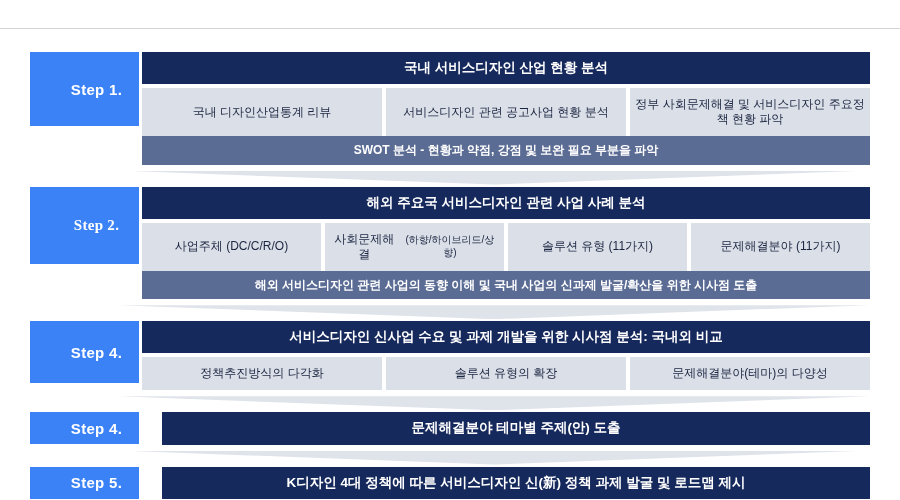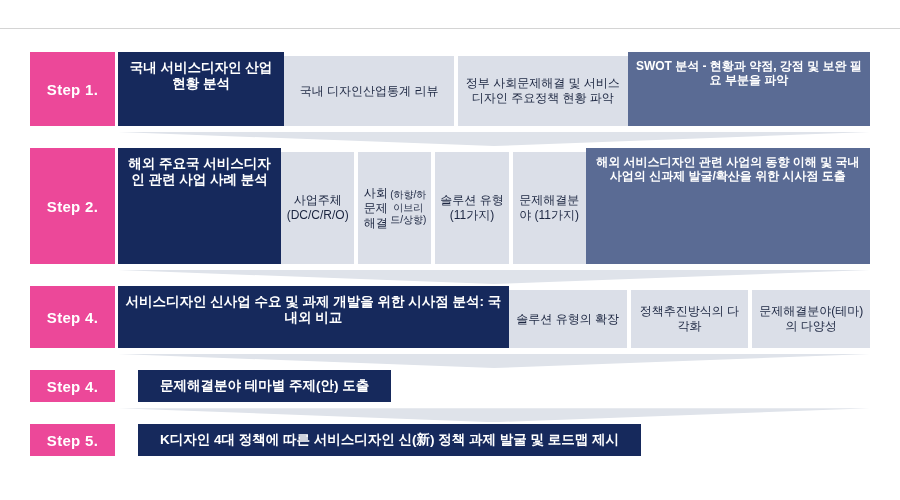--- a/index.html
+++ b/index.html
@@ -37,33 +37,34 @@
 
   
   .step {
     display: flex;
     align-items: stretch;
     margin-bottom: 12px;
   }
   .step-label {
     width: 85px;
     flex: 0 0 85px;
-    background: #ec4899;
+    background: #3b82f6;
     color: #ffffff;
     font-size: 15px;
     font-weight: bold;
     display: flex;
     align-items: center;
     justify-content: center;
     letter-spacing: 0.3px;
+    padding-left: 24px;
   }
   .step-body {
     flex: 1 1 auto;
     display: flex;
-    flex-direction: row;
+    flex-direction: column;
     margin-left: 3px;
     border-radius: 19px;
   }
 
   .bar-title {
     background: #16295c;
     color: #ffffff;
     font-size: 13.5px;
     font-weight: bold;
     text-align: center;
@@ -96,21 +97,21 @@
     color: #ffffff;
     font-size: 12px;
     font-weight: bold;
     text-align: center;
     padding: 7px 6px;
     line-height: 1.2;
   }
 
   
   .step1 .step-label { height: 74px; }
-  .step2 .step-label { height: 116px; }
+  .step2 .step-label { height: 77px; font-family: Liberation Serif, serif; }
   .step3 .step-label { height: 62px; }
   .step4 .step-label,
   .step5 .step-label { height: 32px; }
 
   .step4, .step5 {
     align-items: center;
     gap: 20px;
   }
   .step4 .bar-title,
   .step5 .bar-title {
@@ -144,20 +145,23 @@
 
     <div class="step step1">
       <div class="step-label">Step 1.</div>
       <div class="step-body">
         <div class="bar-title">국내 서비스디자인 산업 현황 분석</div>
         <div class="row-cells">
           <div class="cell">
             <span>국내 디자인산업통계 리뷰</span>
           </div>
           <div class="cell">
+            <span>서비스디자인 관련 공고사업 현황 분석</span>
+          </div>
+          <div class="cell">
             <span>정부 사회문제해결 및 서비스디자인 주요정책 현황 파악</span>
           </div>
         </div>
         <div class="bar-summary">SWOT 분석 - 현황과 약점, 강점 및 보완 필요 부분을 파악</div>
       </div>
     </div>
 
     <div class="connector">
       <div class="chev"></div>
     </div>
@@ -188,24 +192,24 @@
     <div class="connector">
       <div class="chev"></div>
     </div>
 
     <div class="step step3">
       <div class="step-label">Step 4.</div>
       <div class="step-body">
         <div class="bar-title">서비스디자인 신사업 수요 및 과제 개발을 위한 시사점 분석: 국내외 비교</div>
         <div class="row-cells">
           <div class="cell">
+            <span>정책추진방식의 다각화</span>
+          </div>
+          <div class="cell">
             <span>솔루션 유형의 확장</span>
-          </div>
-          <div class="cell">
-            <span>정책추진방식의 다각화</span>
           </div>
           <div class="cell">
             <span>문제해결분야(테마)의 다양성</span>
           </div>
         </div>
       </div>
     </div>
 
     <div class="connector">
       <div class="chev"></div>

